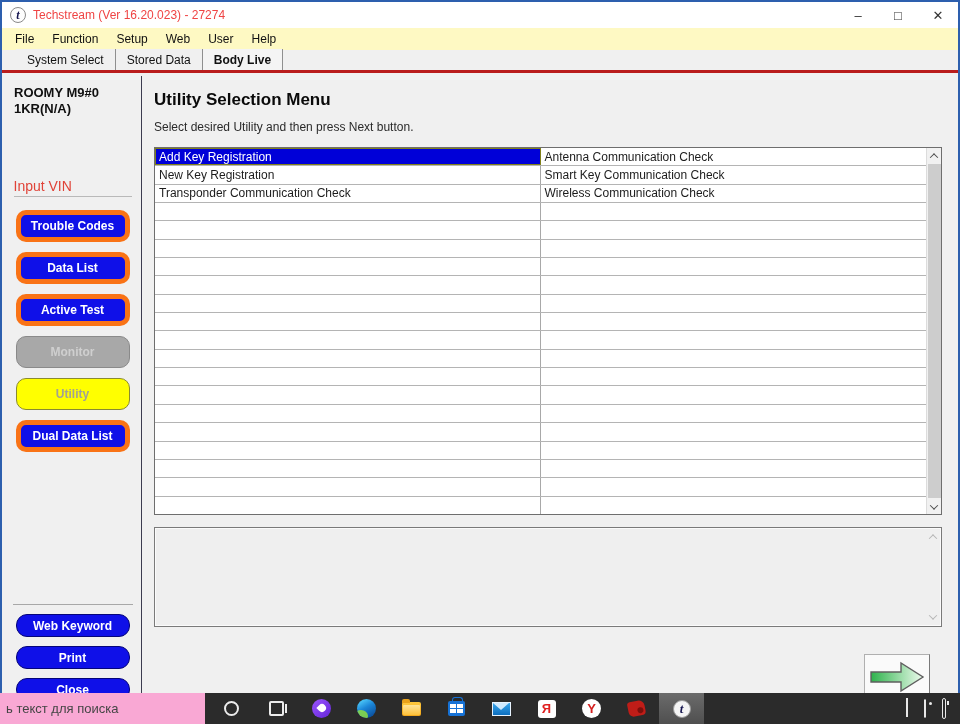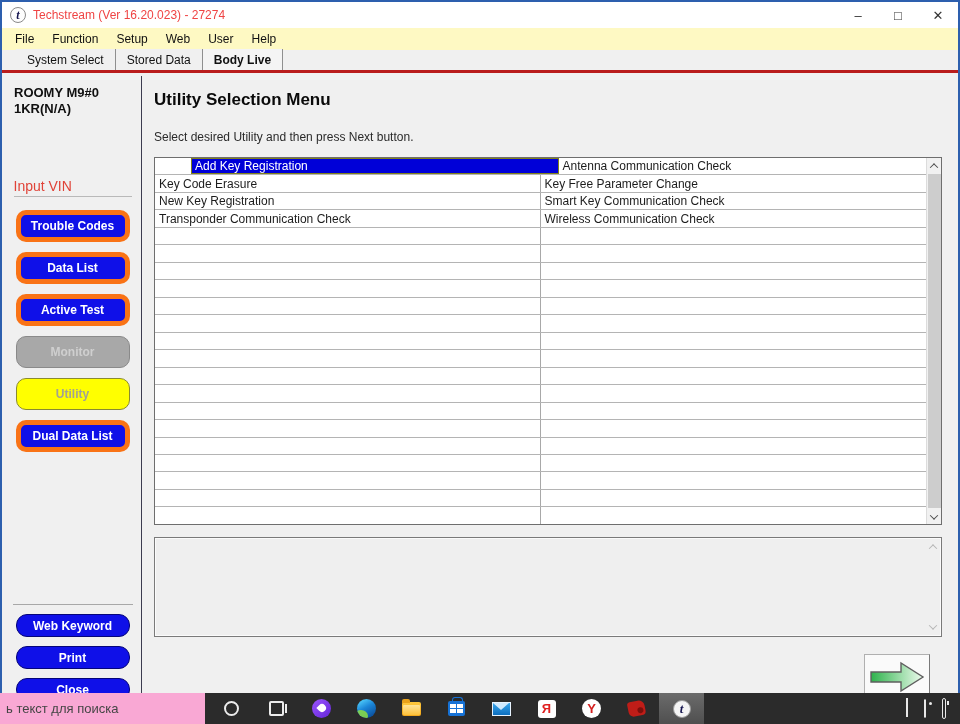--- a/index.html
+++ b/index.html
@@ -41,31 +41,31 @@
   .sbtn.active { background:var(--btn-yellow,#ffff00); color:#a2a294; border:1px solid #8a8a30; }
   .sbtn:first-of-type { margin-top:13px; }
   .side-sep { width:120px; border-bottom:1px solid #a8a8a8; margin-top:152px; }
   .fbtn { width:114px; height:23px; margin-top:9px; border-radius:11px; background:var(--btn-blue,#0f10e8);
           color:#fff; border:1px solid #05057a; display:flex; align-items:center; justify-content:center;
           font-size:12px; font-weight:bold; cursor:pointer; }
 
   
   .main { flex:1; padding:14px 0 0 12px; position:relative; }
   .main-title { font-size:17px; font-weight:bold; color:#0a0a0a; }
-  .main-sub { font-size:12px; color:#2a2a2a; margin-top:20px; }
+  .main-sub { font-size:12px; color:#2a2a2a; margin-top:10px; }
 
   .listbox { margin-top:13px; width:788px; height:368px; border:1px solid #6e6e6e; background:#fff;
              display:flex; }
   .rows { flex:1; display:flex; flex-direction:column; }
   .urow { flex:1; display:flex; border-bottom:1px solid #b4b4b4; }
   .urow:last-child { border-bottom:none; }
   .ucell { width:50%; font-size:12px; color:#1c1c1c; padding:0 4px; display:flex; align-items:center;
            overflow:hidden; white-space:nowrap; }
   .ucell.left { border-right:1px solid #a8a8a8; }
-  .ucell.selected { background:var(--sel-blue,#0000d8); color:#fff; outline:1px solid #80801a; outline-offset:-1px;margin-left:36px; }
+  .ucell.selected { background:var(--sel-blue,#0000d8); color:#fff; outline:1px solid #80801a; outline-offset:-1px; }
 
   .vscroll { width:15px; background:#f1f1f1; border-left:1px solid #dcdcdc; display:flex;
              flex-direction:column; align-items:center; }
   .varrow { height:15px; width:100%; display:flex; align-items:center; justify-content:center; flex:none; }
   .vthumb { flex:1; width:13px; background:#cdcdcd; margin:1px 0; }
   .chev { width:6px; height:6px; border-left:1.6px solid #4d4d4d; border-top:1.6px solid #4d4d4d; }
   .chev.up { transform:rotate(45deg) translate(1px,1px); }
   .chev.down { transform:rotate(225deg) translate(1px,1px); }
   .chev.faint { border-color:#b5b5b5; }
 
@@ -184,24 +184,20 @@
         <div class="main-title">Utility Selection Menu</div>
         <div class="main-sub">Select desired Utility and then press Next button.</div>
 
         <div class="listbox">
           <div class="rows" id="utilrows">
               <div class="urow">
                 <div class="ucell left selected">Add Key Registration</div>
                 <div class="ucell">Antenna Communication Check</div>
               </div>
               <div class="urow">
-                <div class="ucell left">Key Code Erasure</div>
-                <div class="ucell">Key Free Parameter Change</div>
-              </div>
-              <div class="urow">
                 <div class="ucell left">New Key Registration</div>
                 <div class="ucell">Smart Key Communication Check</div>
               </div>
               <div class="urow">
                 <div class="ucell left">Transponder Communication Check</div>
                 <div class="ucell">Wireless Communication Check</div>
               </div>
               <div class="urow">
                 <div class="ucell left"></div>
                 <div class="ucell"></div>

